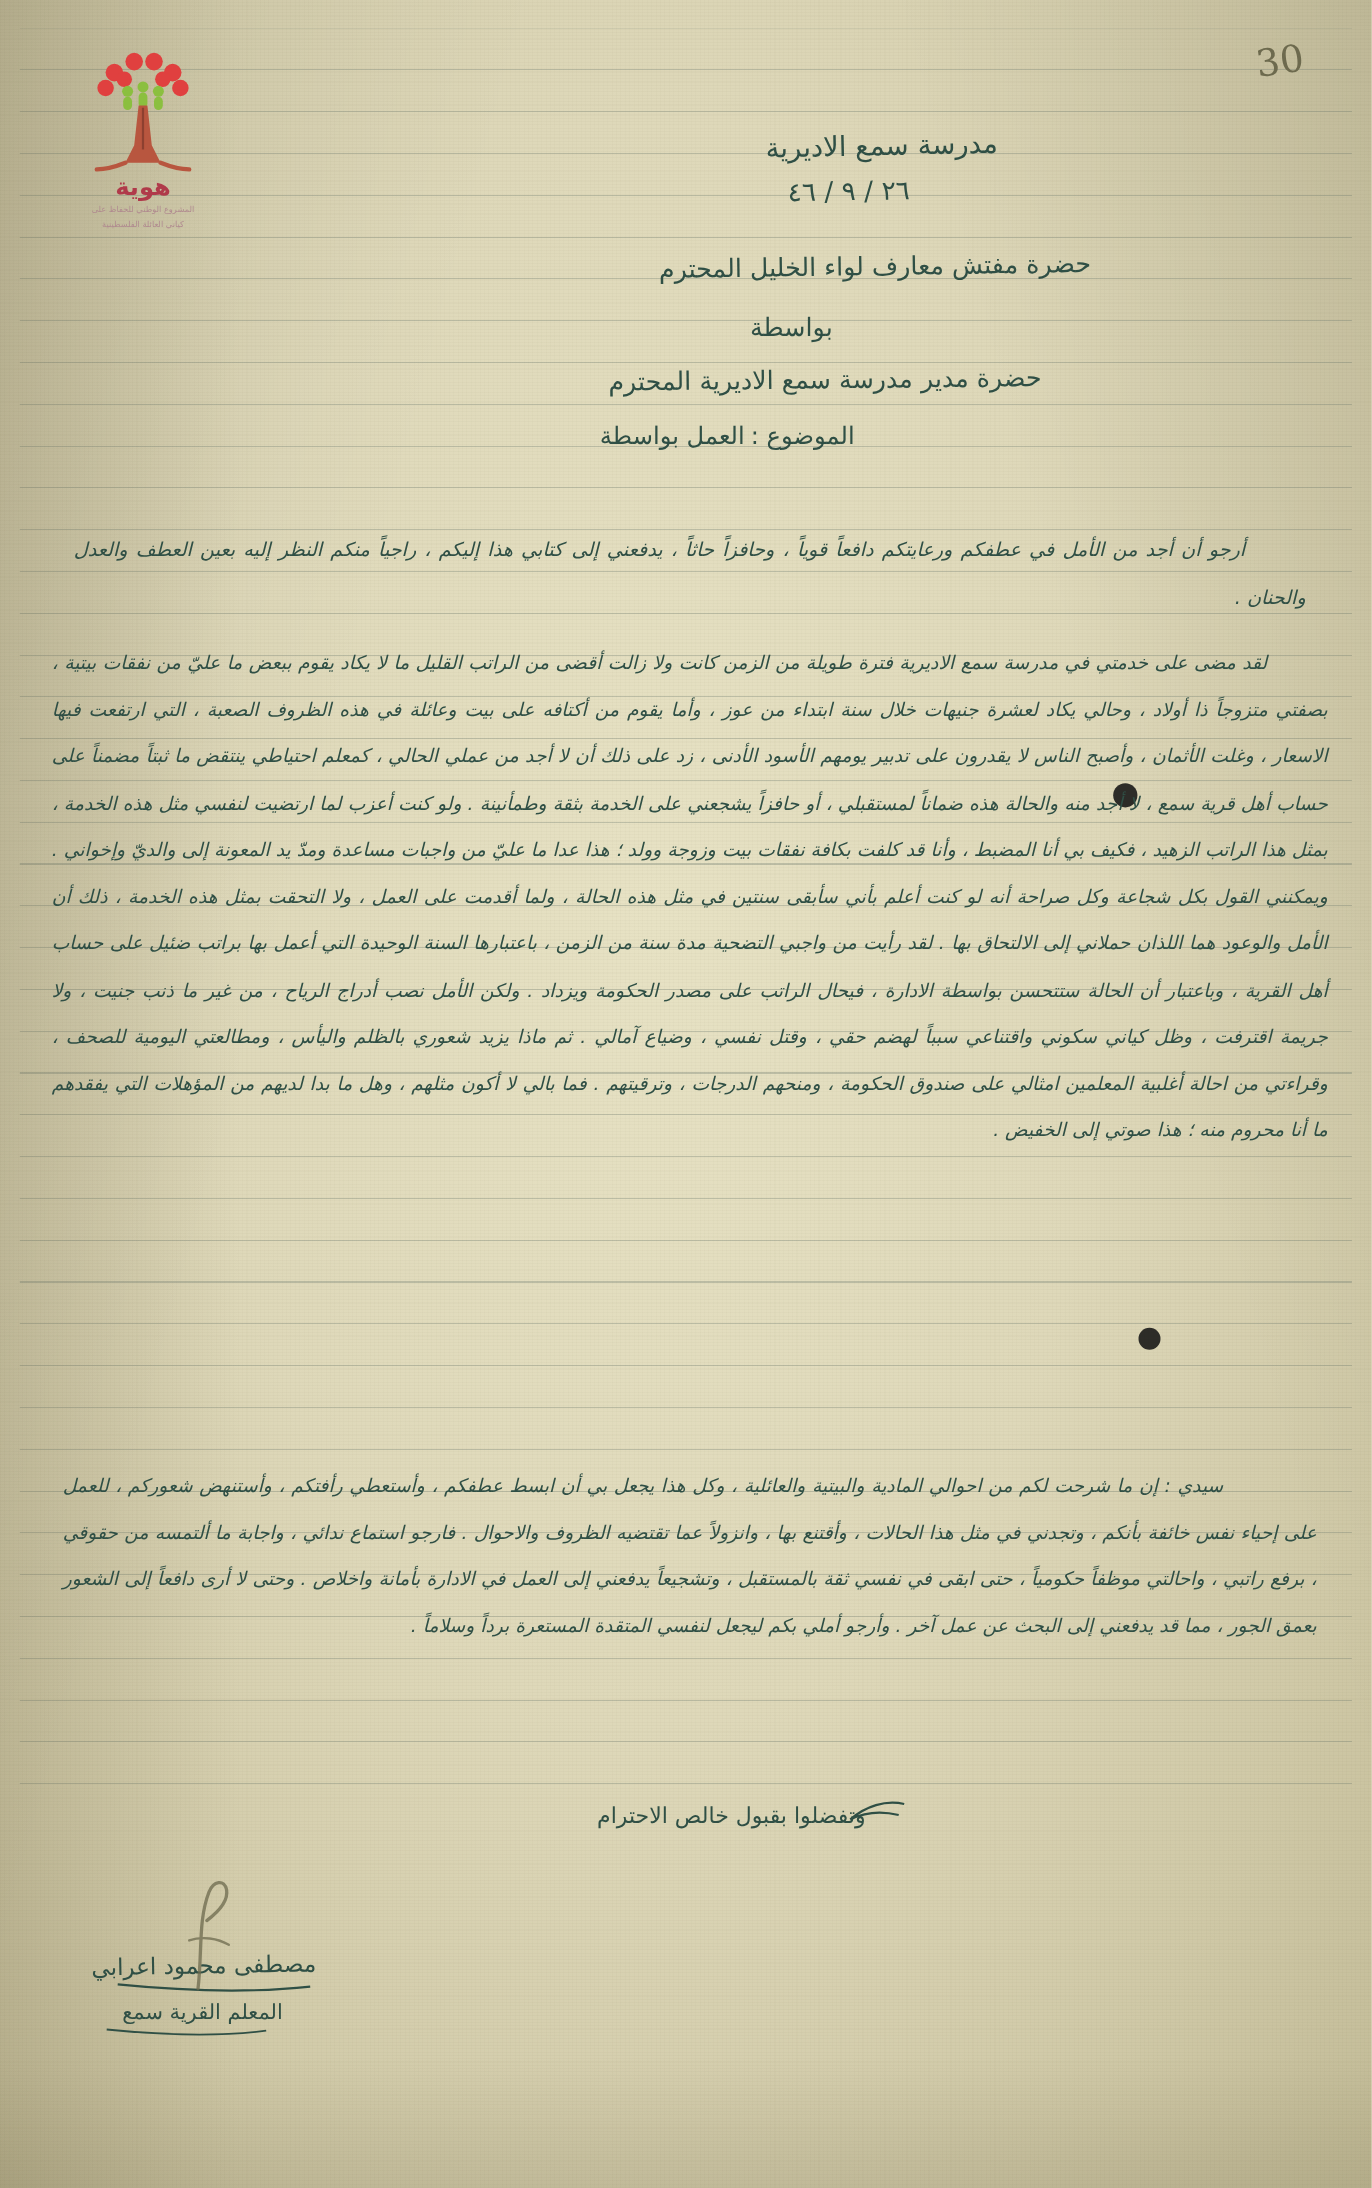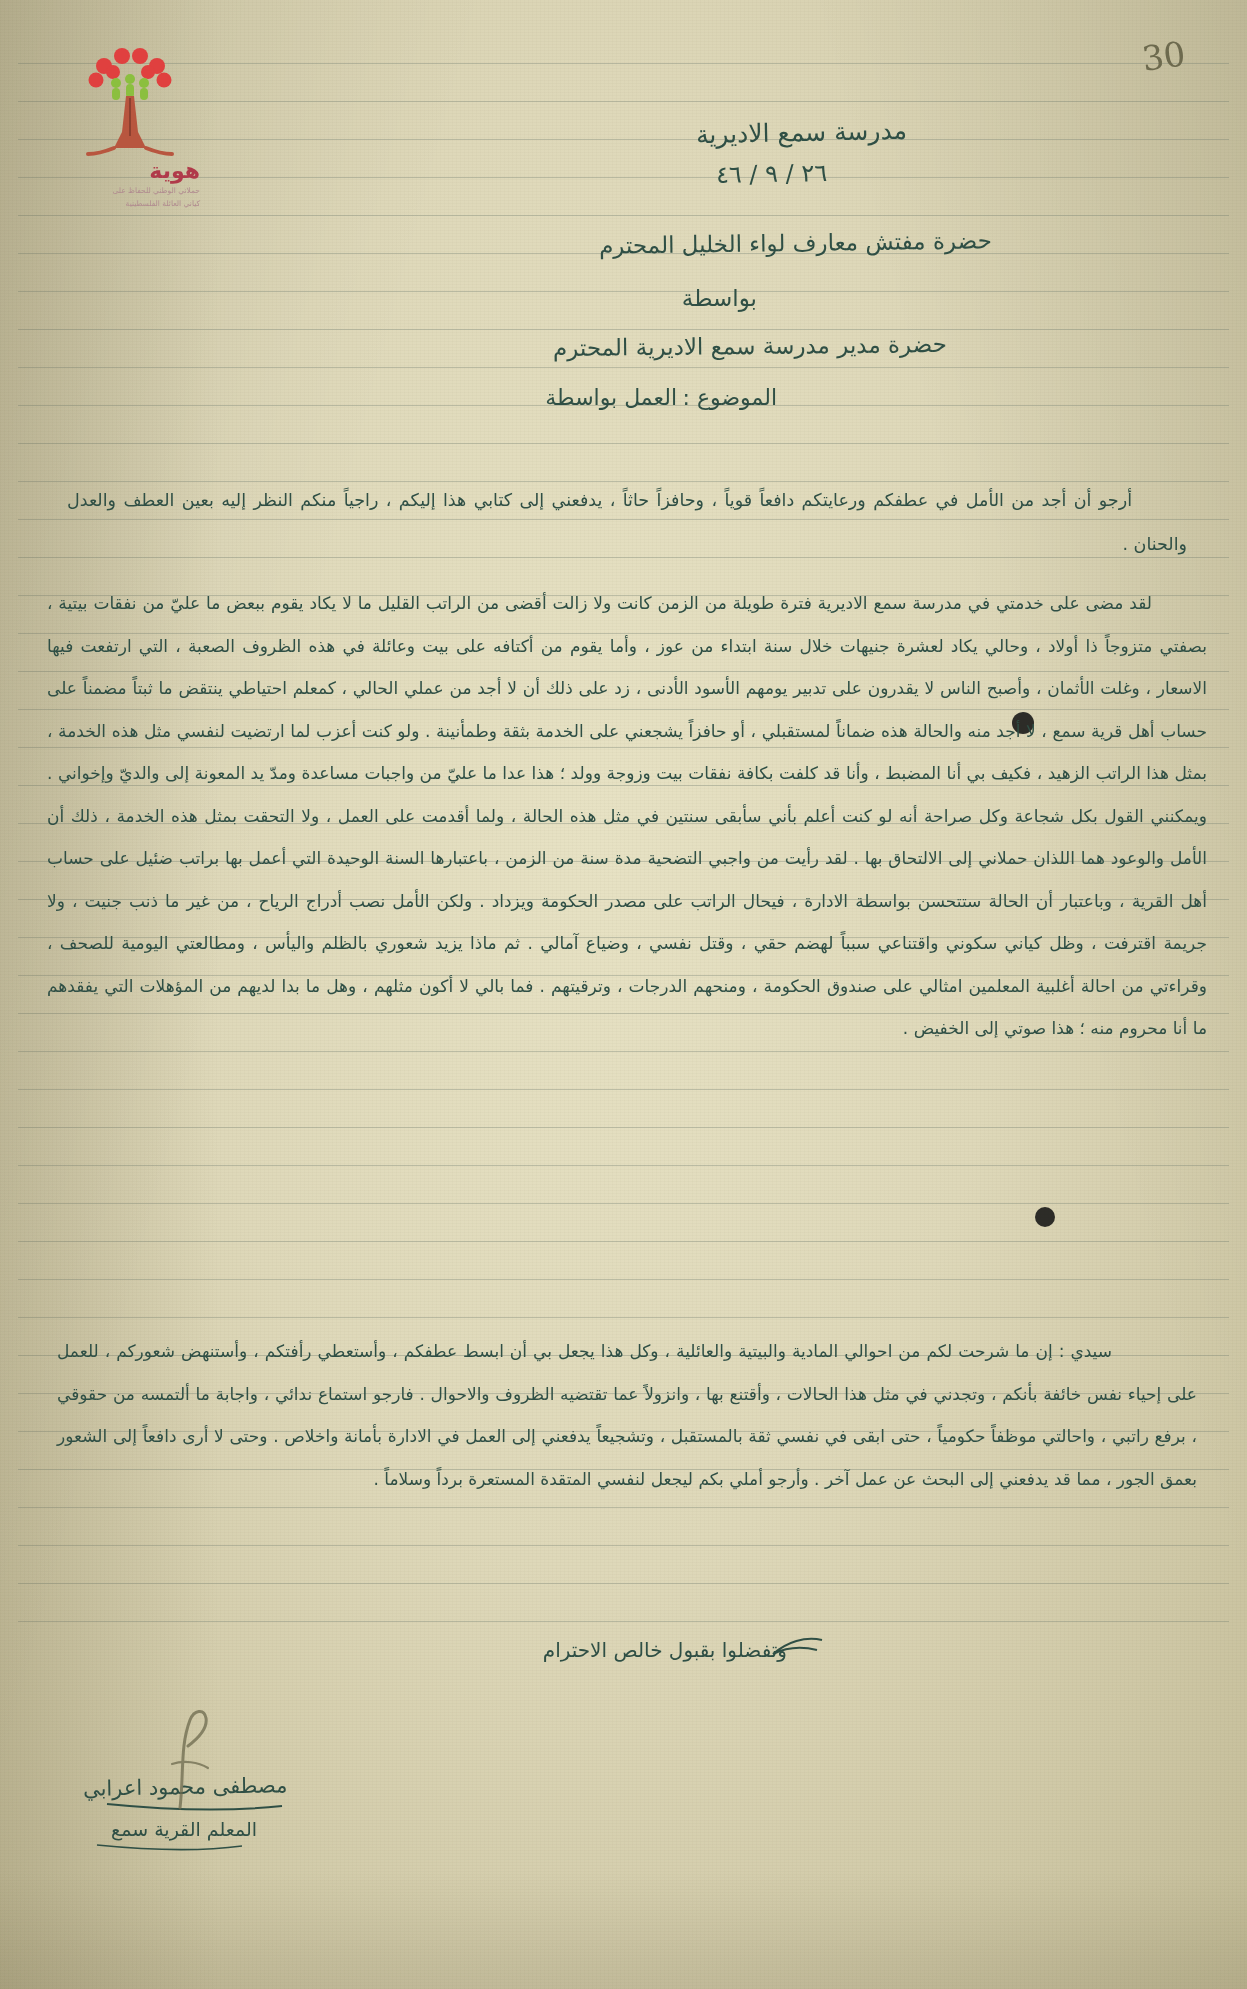--- a/index.html
+++ b/index.html
@@ -33,21 +33,21 @@
         180deg,
         rgba(90,105,95,0.00) 0px,
         rgba(90,105,95,0.00) 37px,
         rgba(95,110,100,0.30) 37px,
         rgba(95,110,100,0.30) 38px);
     pointer-events:none;
   }
   
   .stain{position:absolute;border-radius:50%;pointer-events:none;}
   
-  #logo{position:absolute;left:60px;top:36px;width:140px;height:190px;text-align:right;}
+  #logo{position:absolute;left:60px;top:36px;width:140px;height:190px;text-align:center;}
   #logo svg{display:block;margin:0 auto;}
   #logo .word{
     font-family:"DejaVu Sans", sans-serif;
     color:#b03a4a;font-size:22px;font-weight:bold;margin-top:-6px;letter-spacing:1px;
   }
   #logo .sub{
     color:#b08a8f;font-size:7.5px;line-height:10px;margin-top:3px;letter-spacing:.2px;
   }
   
   #pagenum{
@@ -59,20 +59,21 @@
   
   .para{
     position:absolute;
     color:#2f4f45;
     font-size:17.5px;
     line-height:38px;
     text-align:justify;
     direction:rtl;
     font-family:"DejaVu Sans", sans-serif;
     letter-spacing:.2px;
+    font-style:italic;
   }
   .head-line{
     position:absolute;direction:rtl;color:#2f4f45;
     font-size:21px;white-space:nowrap;
   }
   .sig{
     position:absolute;direction:rtl;color:#2f4f45;font-size:18px;white-space:nowrap;
   }
   
   #scribble{position:absolute;left:150px;bottom:175px;width:70px;height:110px;opacity:.75;}
@@ -113,21 +114,21 @@
         <rect x="80" y="52" width="8" height="12" rx="4"></rect>
       </g>
 
       <path d="M66 60 L74 60 L78 96 L86 112 L54 112 L62 96 Z" fill="#b8563f"></path>
       <path d="M70 62 L70 100" stroke="#8d4030" stroke-width="2" fill="none"></path>
 
       <path d="M54 112 C44 116 36 118 28 118" stroke="#b8563f" stroke-width="4" fill="none" stroke-linecap="round"></path>
       <path d="M86 112 C96 116 104 118 112 118" stroke="#b8563f" stroke-width="4" fill="none" stroke-linecap="round"></path>
     </svg>
     <div class="word">هوية</div>
-    <div class="sub">حملاني الوطني للحفاظ على</div>
+    <div class="sub">المشروع الوطني للحفاظ على</div>
     <div class="sub">كياني العائلة الفلسطينية</div>
   </div>
 
   <div id="pagenum">30</div>
 
   <div class="head-line" style="right:340px;top:118px;font-size:25px;letter-spacing:3px;transform:rotate(-1.2deg);">مدرسة سمع الاديرية</div>
 
   <div class="head-line" style="right:420px;top:160px;font-size:24px;letter-spacing:3px;transform:rotate(-1deg);">٢٦ / ٩ / ٤٦</div>
 
   <div class="head-line" style="right:255px;top:230px;font-size:23px;letter-spacing:1.5px;transform:rotate(-0.8deg);">حضرة مفتش معارف لواء الخليل المحترم</div>

